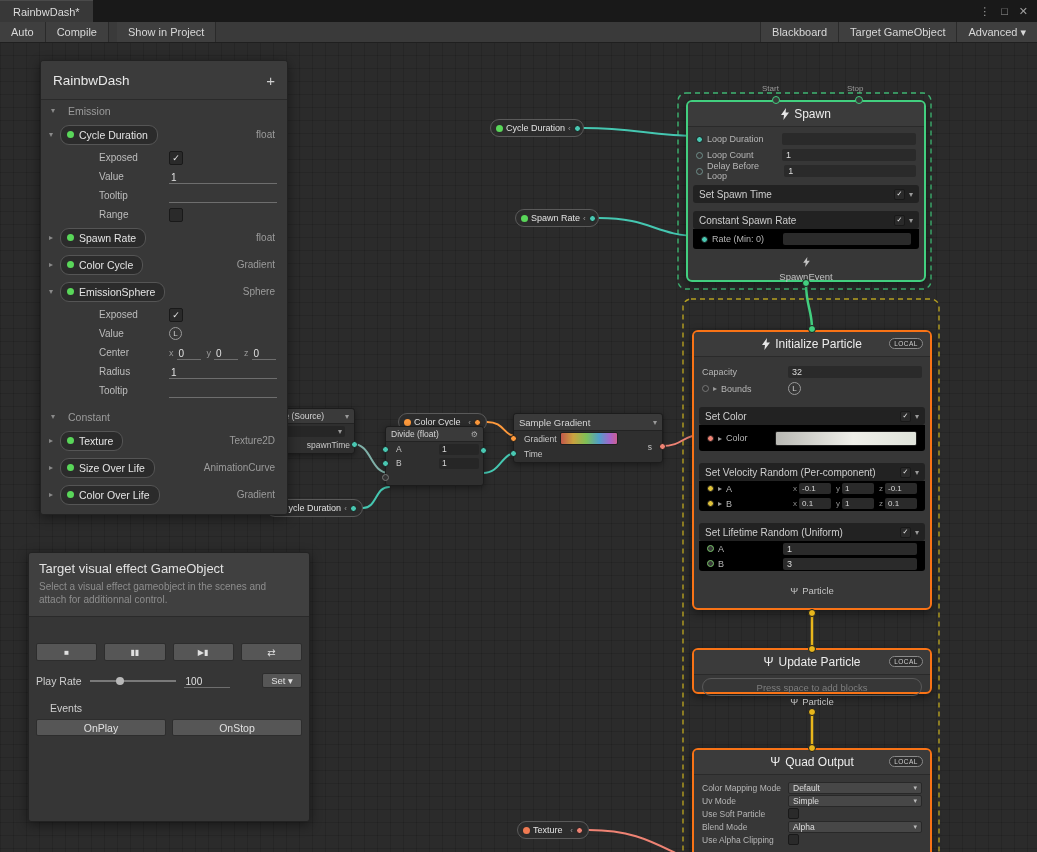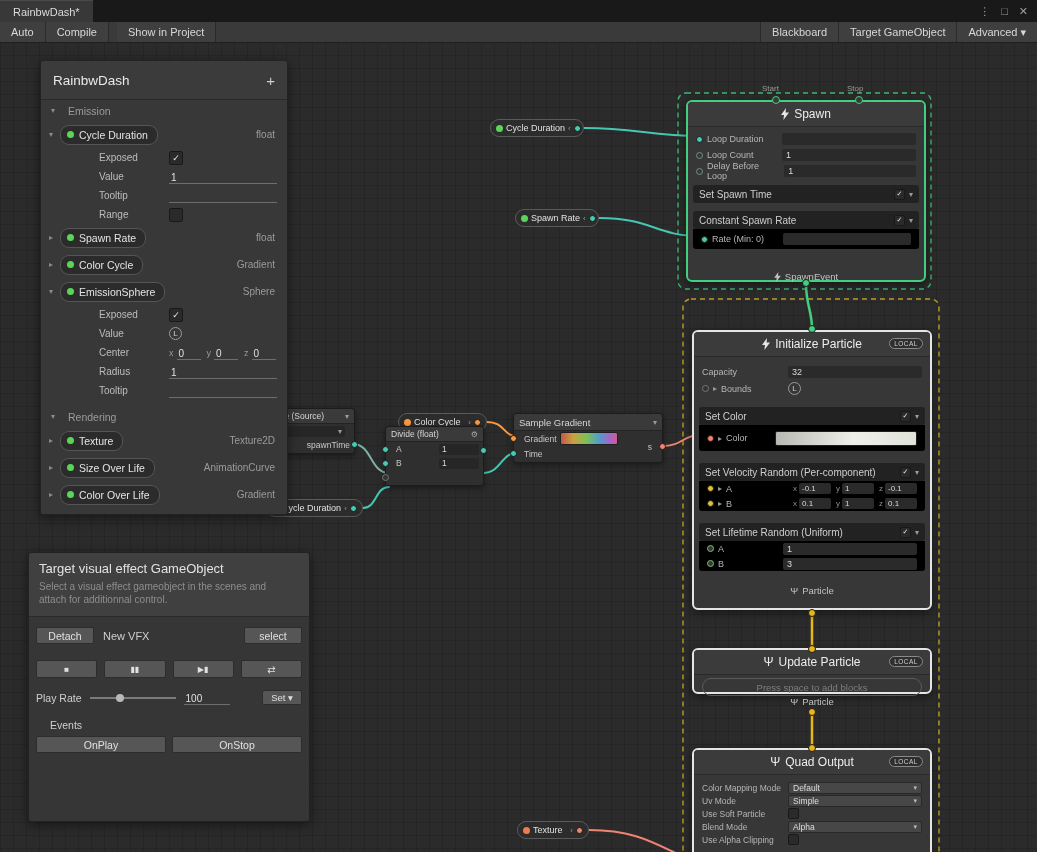--- a/index.html
+++ b/index.html
@@ -34,21 +34,21 @@
   .p-teal{background:#49c8b2;} .p-hollow{background:#383838;border:1px solid #6f8f8a;}
   .p-orange{background:#ff9a3c;} .p-salmon{background:#ef8374;} .p-yellow{background:#e0c23a;}
   .p-greenh{background:#383838;border:1px solid #79c56a;} .p-grayh{background:#333;border:1px solid #777;}
   
   .gnode{position:absolute;background:#2f2f2f;border:1px solid #1c1c1c;border-radius:3px;z-index:2;font-size:8.5px;color:#c8c8c8;box-shadow:0 2px 6px rgba(0,0,0,.4);}
   .gn-title{background:#3a3a3a;border-bottom:1px solid #232323;display:flex;align-items:center;gap:3px;padding:0 5px;color:#d6d6d6;border-radius:3px 3px 0 0;}
   .gn-row{display:flex;align-items:center;gap:3px;padding:0 4px;}
   .gfield{background:#262626;border-radius:2px;color:#d8d8d8;box-sizing:border-box;padding:0 3px;}
   
   .ctx{position:absolute;background:#373737;border-radius:6px;z-index:2;box-sizing:border-box;box-shadow:0 3px 10px rgba(0,0,0,.45);}
-  .ctx.spawnb{border:2px solid #42cf7f;} .ctx.partb{border:2px solid #e5e5e5;}
+  .ctx.spawnb{border:2px solid #42cf7f;} .ctx.partb{border:2px solid #f97316;}
   .ctx-title{height:24px;display:flex;align-items:center;justify-content:center;gap:5px;font-size:12px;color:#ececec;position:relative;background:#3b3b3b;border-bottom:1px solid #2a2a2a;border-radius:4px 4px 0 0;}
   .badge{position:absolute;right:7px;top:6px;font-size:6.5px;letter-spacing:.5px;color:#cfcfcf;border:1px solid #8a8a8a;border-radius:7px;padding:1px 4px;background:#2e2e2e;}
   .crow{display:flex;align-items:center;height:16px;padding:0 8px;gap:4px;font-size:9px;color:#b6b6b6;}
   .cfield{margin-left:auto;width:134px;height:12px;background:#2a2a2a;border-radius:2px;font-size:9px;color:#dcdcdc;line-height:12px;padding:0 4px;box-sizing:border-box;}
   .strip{margin:0 5px;background:#222;border-radius:3px;height:18px;display:flex;align-items:center;padding:0 6px;font-size:10px;color:#cecece;}
   .grp{margin:0 5px;background:#000000;border-radius:0 0 3px 3px;}
   .mini{width:9px;height:9px;font-size:7px;margin-left:auto;}
   .carv{color:#9a9a9a;font-size:8px;margin-left:4px;}
   .chk{background:#2a2a2a;border:1px solid #191919;border-radius:2px;display:flex;align-items:center;justify-content:center;color:#e8e8e8;box-sizing:content-box;}
   .ctx-foot{display:flex;align-items:center;justify-content:center;gap:4px;font-size:9.5px;color:#c2c2c2;}
@@ -262,21 +262,21 @@
       <span class="carv">▾</span>
     </div>
     <div class="grp">
       <div class="crow" style="height:20px;">
         <span class="port p-teal"></span>
         <span>Rate (Min: 0)</span>
         <div class="cfield" style="width:128px;"></div>
       </div>
     </div>
   </div>
-  <div class="ctx-foot" style="margin-top:22px;">
+  <div class="ctx-foot" style="margin-top:8px;flex-direction:column;">
     <svg width="7" height="10" viewBox="0 0 8 12">
         <path d="M5 0 L0 7 H3 L2.4 12 L8 4.5 H4.6 Z" fill="#c2c2c2"></path>
       </svg>
     <span>SpawnEvent</span>
   </div>
 </div>
 
 <div class="ctx partb" style="left:692px;top:330px;width:240px;height:280px;">
   <div class="ctx-title">
     <svg width="8" height="12" viewBox="0 0 8 12">
@@ -501,21 +501,21 @@
   <div class="bb-det">
       <span class="lbl">Radius</span>
     <span class="uf w110">1</span>
     </div>
   <div class="bb-det">
       <span class="lbl">Tooltip</span>
     <span class="uf w110"></span>
     </div>
   <div class="bb-section" style="margin-top:6px;">
     <span class="bb-car">▾</span>
-    <span>Rendering</span>
+    <span>Constant</span>
   </div>
   <div class="bb-prop">
     <span class="bb-car">▸</span>
     <span class="pillb">
         <span class="dotg"></span>
         <span>Texture</span>
       </span>
     <span class="bb-type">Texture2D</span>
   </div>
   <div class="bb-prop">
@@ -535,25 +535,20 @@
     <span class="bb-type">Gradient</span>
   </div>
 </div>
 
 <div id="target" class="panel">
   <div class="tp-head">
     <div class="tp-title">Target visual effect GameObject</div>
     <div class="tp-sub">Select a visual effect gameobject in the scenes and attach for additionnal control.</div>
   </div>
   <div class="tp-body">
-    <div class="tp-row">
-      <div class="btn" style="width:58px;">Detach</div>
-      <span style="margin-left:9px;font-size:11px;color:#cfcfcf;">New VFX</span>
-      <div class="btn" style="width:58px;margin-left:auto;">select</div>
-    </div>
     <div class="tp-row" style="margin-top:16px;gap:7px;">
       <div class="btn" style="width:62px;height:18px;font-size:8px;">
           <span>■</span>
         </div>
       <div class="btn" style="width:62px;height:18px;font-size:8px;">
           <span>▮▮</span>
         </div>
       <div class="btn" style="width:62px;height:18px;font-size:8px;">
           <span>▶▮</span>
         </div>

